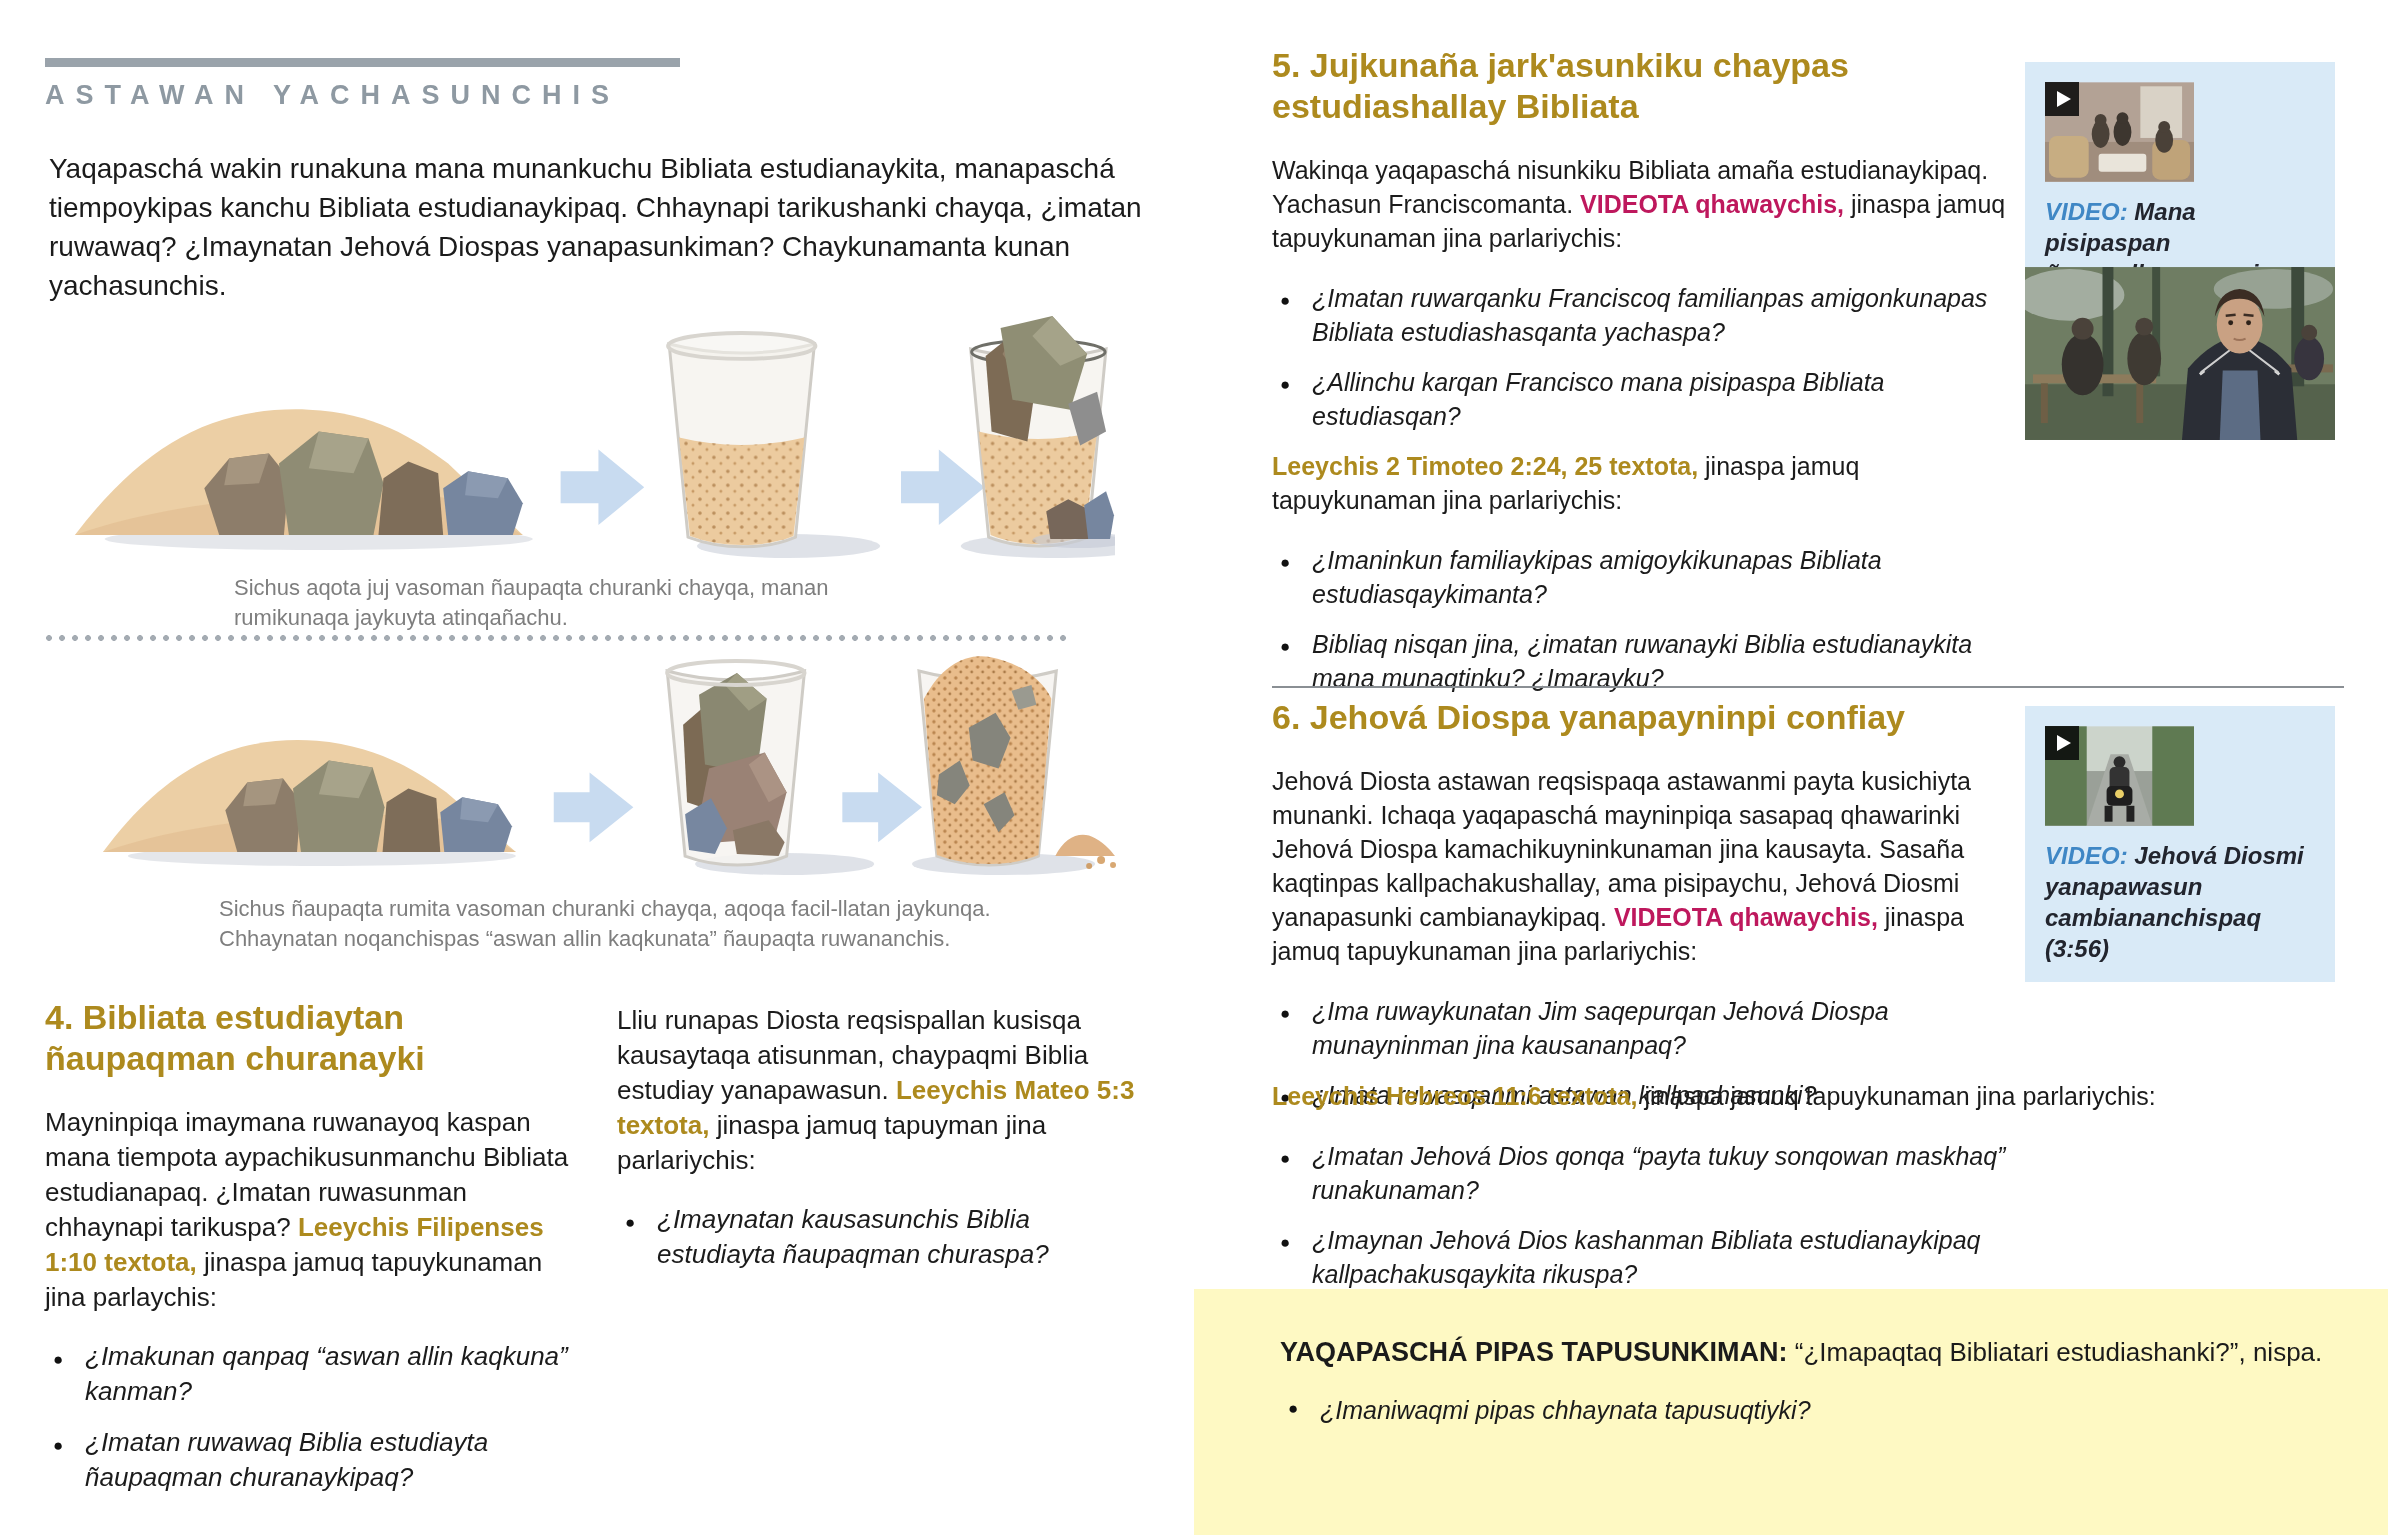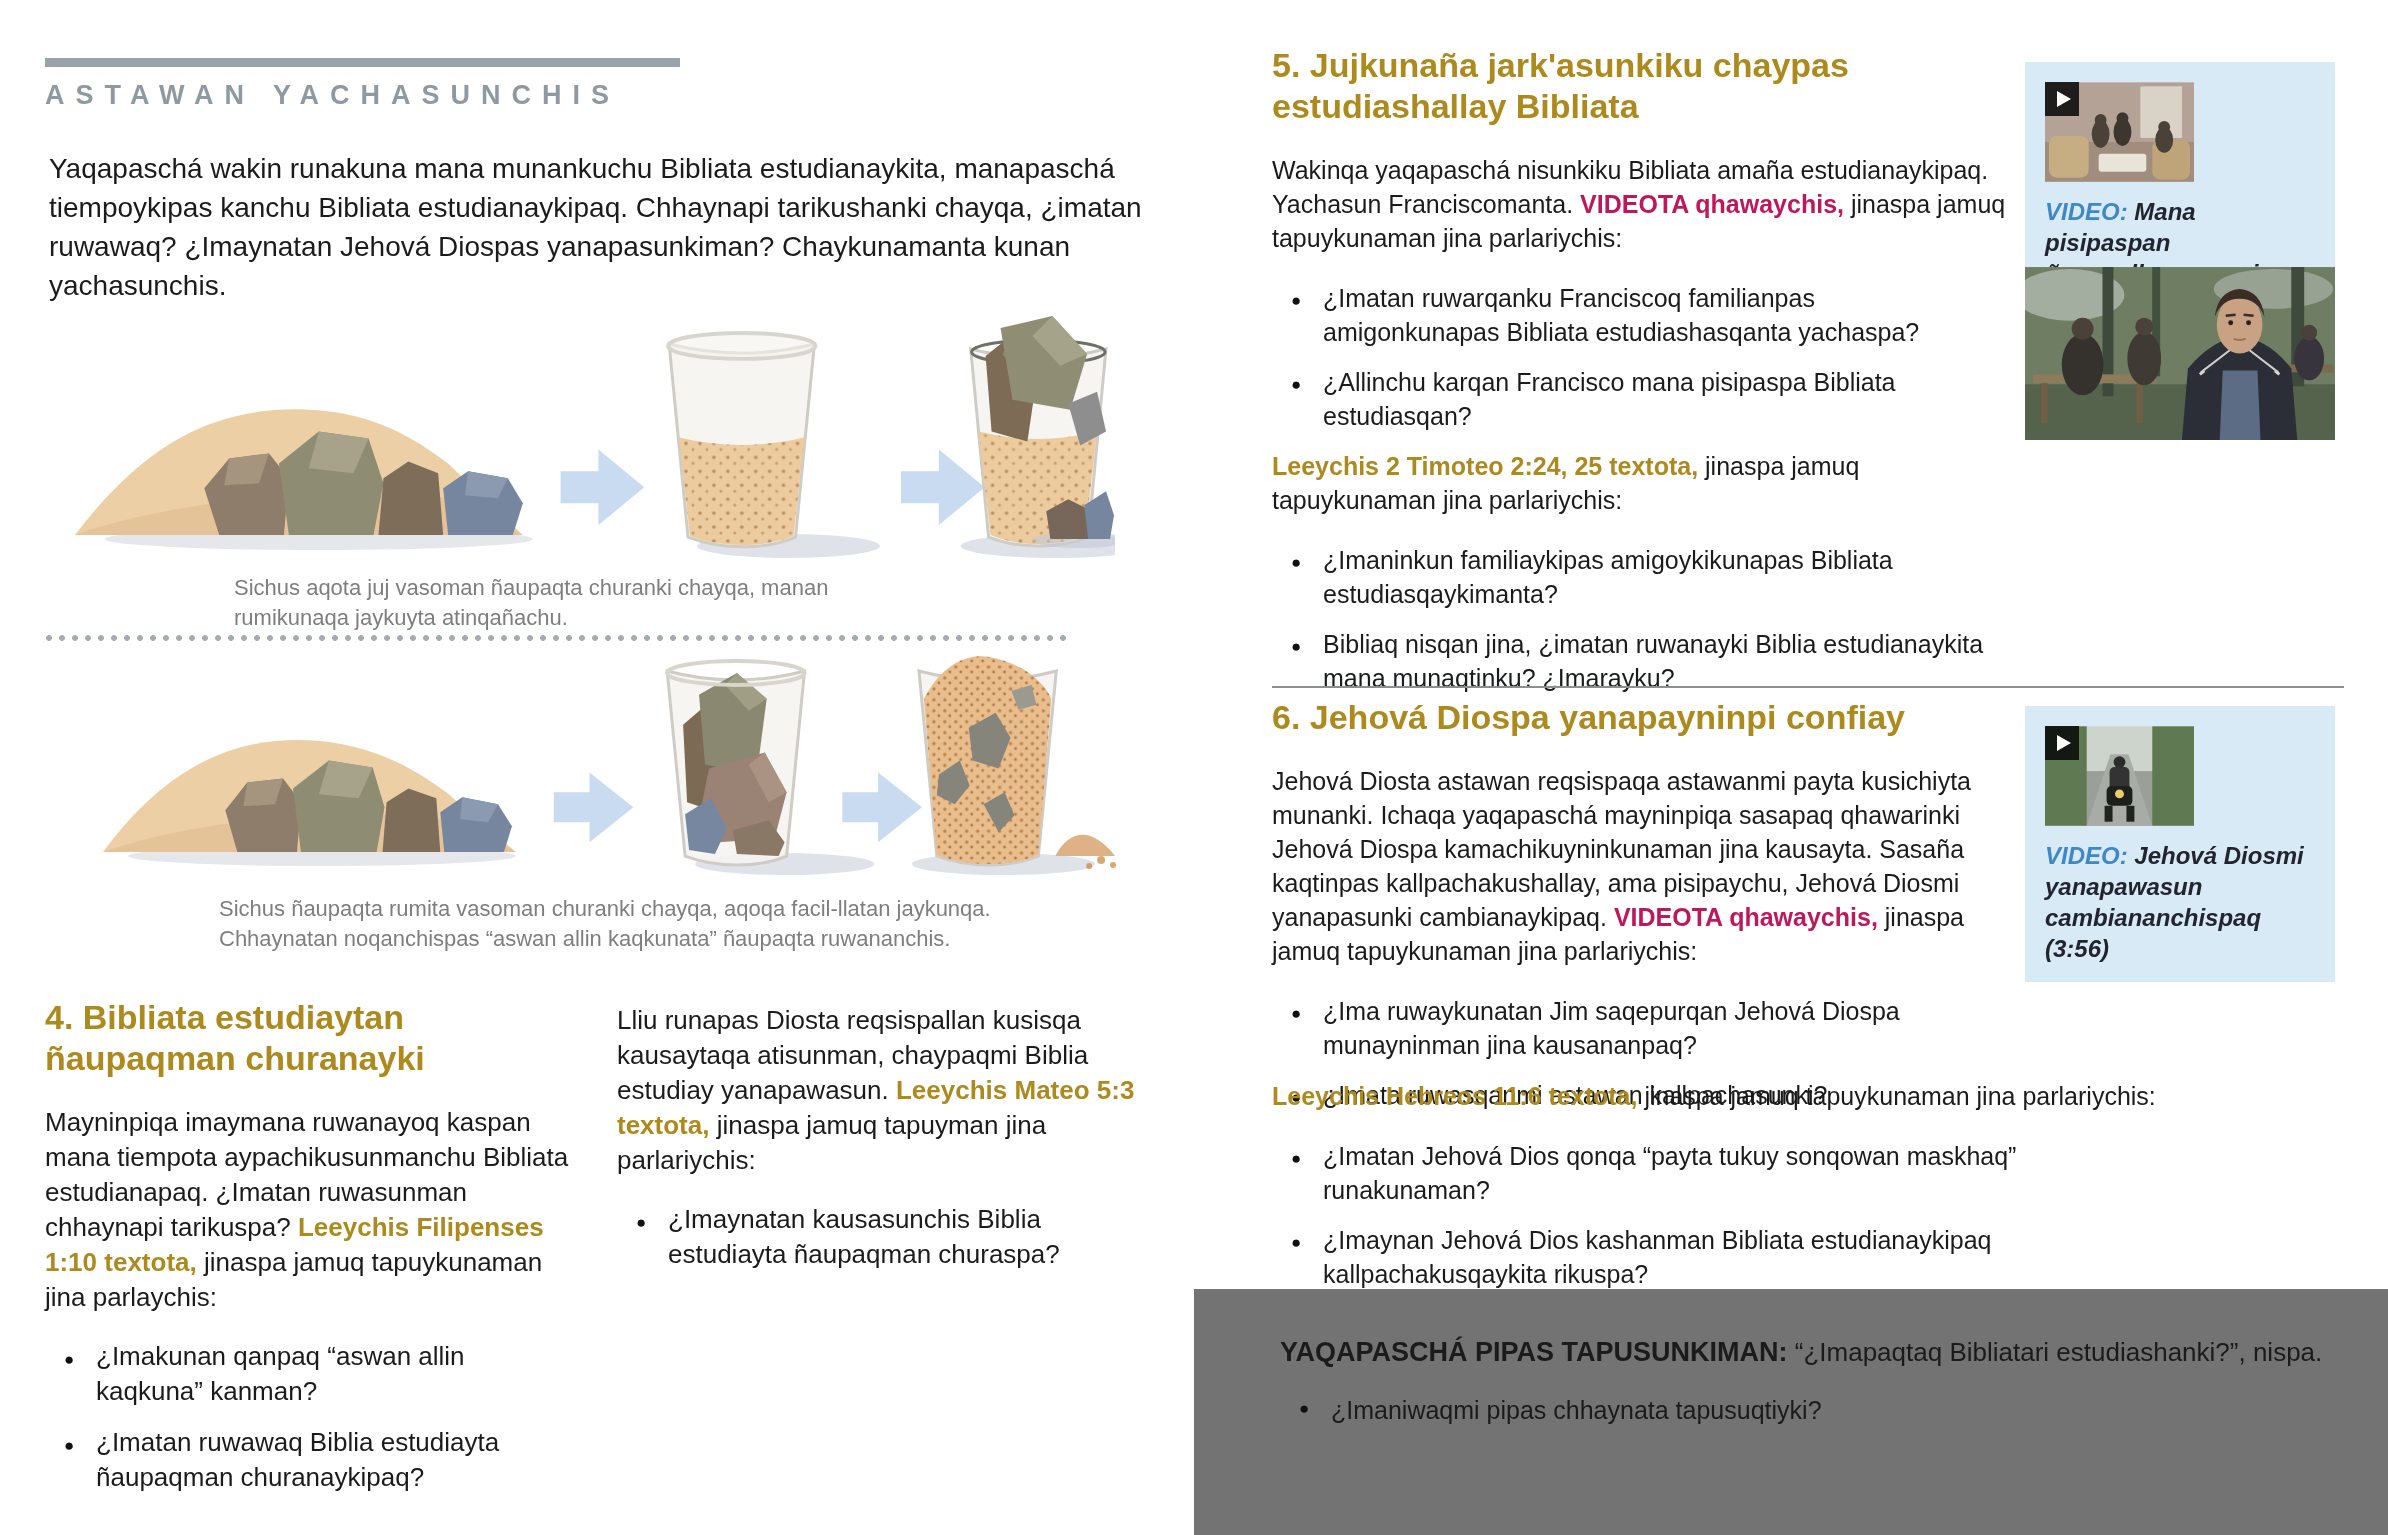--- a/index.html
+++ b/index.html
@@ -23,21 +23,21 @@
 
   .sec4{position:absolute;left:45px;top:997px;width:1114px;display:flex;gap:48px;}
   .sec4 .c1{width:524px;}
   .sec4 .c2{width:522px;padding-top:6px;}
 
   h2.gold{color:#ad8a1e;font-size:34px;line-height:41px;margin:0 0 26px 0;font-weight:bold;}
   .body-l{font-size:26px;line-height:35px;margin:0 0 24px 0;}
   .goldref{color:#ad8a1e;font-weight:bold;}
   .bluelink{color:#be185d;font-weight:bold;}
 
-  ul.q{list-style:none;margin:11px;padding:0;}
+  ul.q{list-style:none;margin:0;padding:0;font-style:italic;}
   ul.q li{position:relative;padding-left:40px;margin-bottom:16px;}
   ul.q li::before{content:"●";position:absolute;left:8px;top:3px;font-size:17px;color:#111;}
 
   
   .s5-main{position:absolute;left:1272px;top:45px;width:736px;}
   .s6-main{position:absolute;left:1272px;top:697px;width:748px;}
   .s6-wide{position:absolute;left:1272px;top:1073px;width:1035px;}
   .body-r{font-size:25px;line-height:34px;margin:0 0 26px 0;}
   .s5-main ul.q,.s6-main ul.q,.s6-wide ul.q{font-size:25px;line-height:34px;}
   .s6-wide ul.q{width:856px;}
@@ -50,21 +50,21 @@
   .vbox1{top:62px;}
   .vbox2{top:706px;}
   .vcap{font-size:24px;line-height:31px;font-style:italic;font-weight:bold;color:#22252e;margin:14px 0 0 0;}
   .vcap .vlabel{color:#3f87c5;}
   .thumb{position:relative;width:149px;height:100px;display:block;}
   .playbtn{position:absolute;left:0;top:0;width:34px;height:34px;background:rgba(10,10,10,.88);}
   .playbtn svg{display:block;}
   .photo{position:absolute;left:2025px;top:267px;width:310px;height:173px;}
 
   .ask-box{position:absolute;left:1194px;top:1289px;width:1194px;height:247px;
-           background:#737373;box-sizing:border-box;padding:46px 60px 0 86px;}
+           background:#fef9c3;box-sizing:border-box;padding:46px 60px 0 86px;}
   .ask-line{font-size:26px;line-height:35px;margin:0 0 26px 0;}
   .ask-label{font-weight:bold;font-size:27px;}
   .ask-box ul.q{font-size:25px;}
 </style>
 </head>
 <body>
 
 <div class="page">
 
   <div class="kicker-bar"></div>

